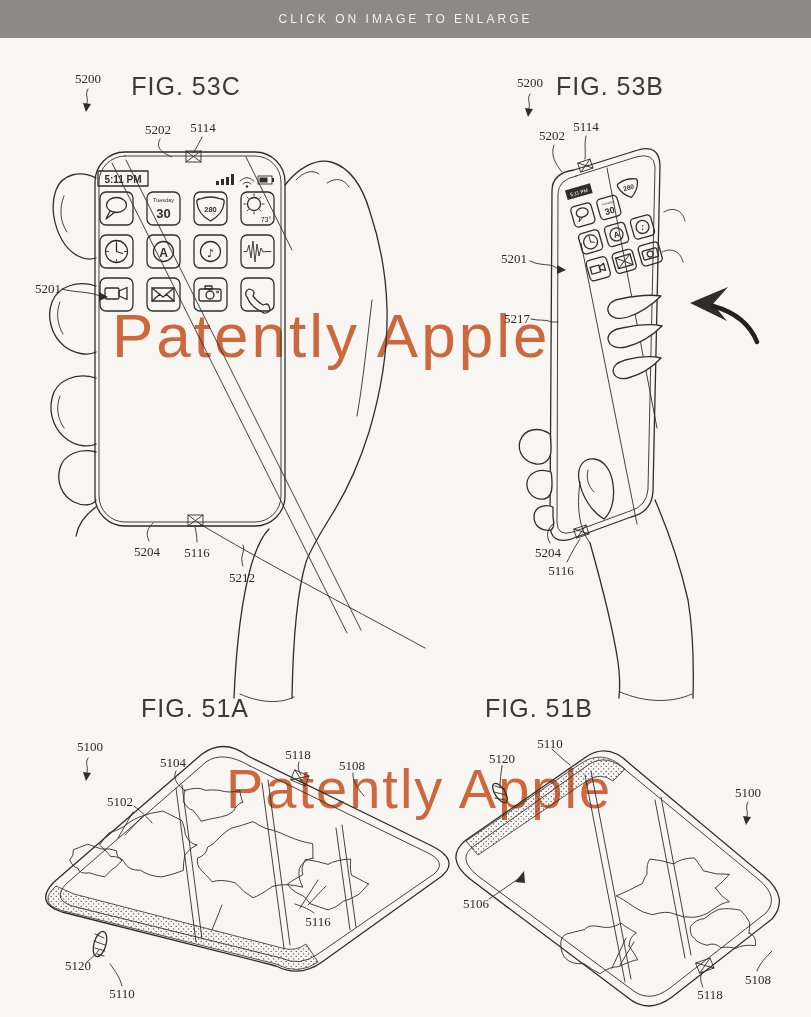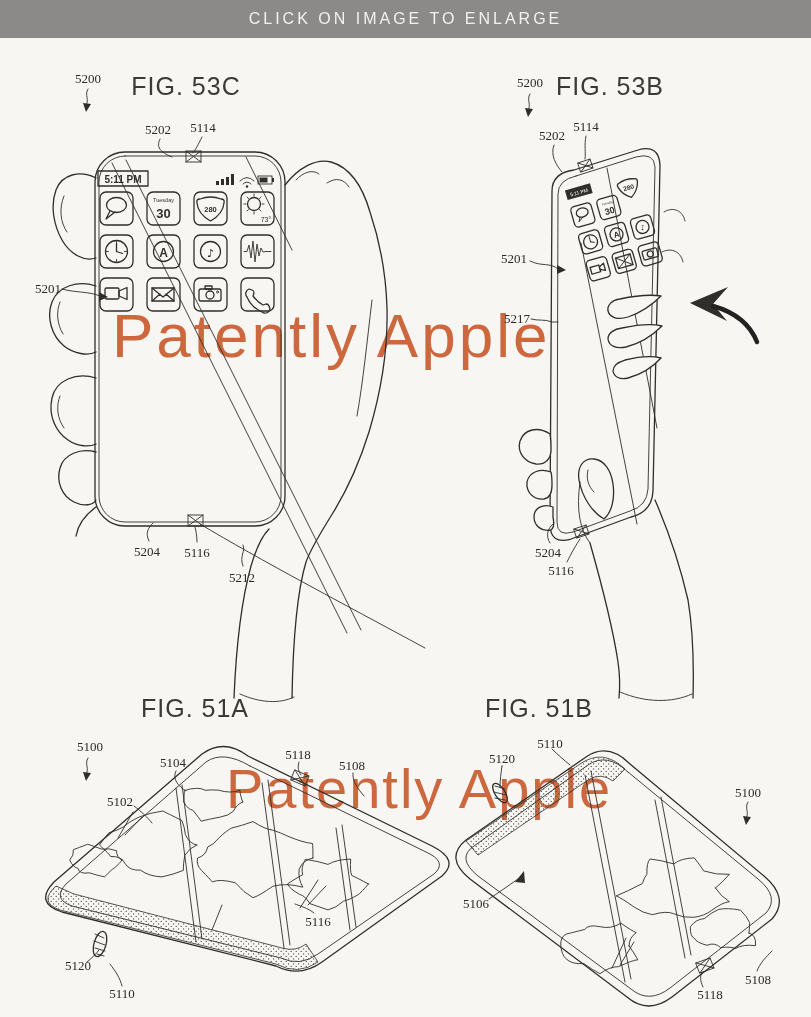--- a/index.html
+++ b/index.html
@@ -1,21 +1,21 @@
 <!DOCTYPE html>
 <html><head>
 <meta charset="utf-8">
 <style>
   html,body{margin:0;padding:0;}
   #screen{position:relative;width:811px;height:1017px;background:#f7f6f2;overflow:hidden;
           font-family:"Liberation Sans",sans-serif;}
   
   #banner{position:absolute;left:0;top:0;width:811px;height:38px;background:#8b8a88;
           display:flex;align-items:center;justify-content:center;z-index:5;}
-  #banner span{color:#f2f1ee;font-size:16px;letter-spacing:3px;font-weight:400;}
+  #banner span{color:#f2f1ee;font-size:12px;letter-spacing:3px;font-weight:400;}
   
   .watermark{position:absolute;color:#c2410c;opacity:.78;white-space:nowrap;z-index:1;
              font-family:"Liberation Sans",sans-serif;font-weight:400;pointer-events:none;}
   #wm1{left:112px;top:300px;font-size:62px;letter-spacing:3px;}
   #wm2{left:226px;top:756px;font-size:56px;letter-spacing:2px;}
   
   #art{position:absolute;left:0;top:0;z-index:2;}
   .ink{stroke:#2f2e2b;fill:none;stroke-width:1.3;stroke-linecap:round;stroke-linejoin:round;}
   .thin{stroke:#2f2e2b;fill:none;stroke-width:.9;stroke-linecap:round;}
   .fillink{fill:#2f2e2b;stroke:none;}

